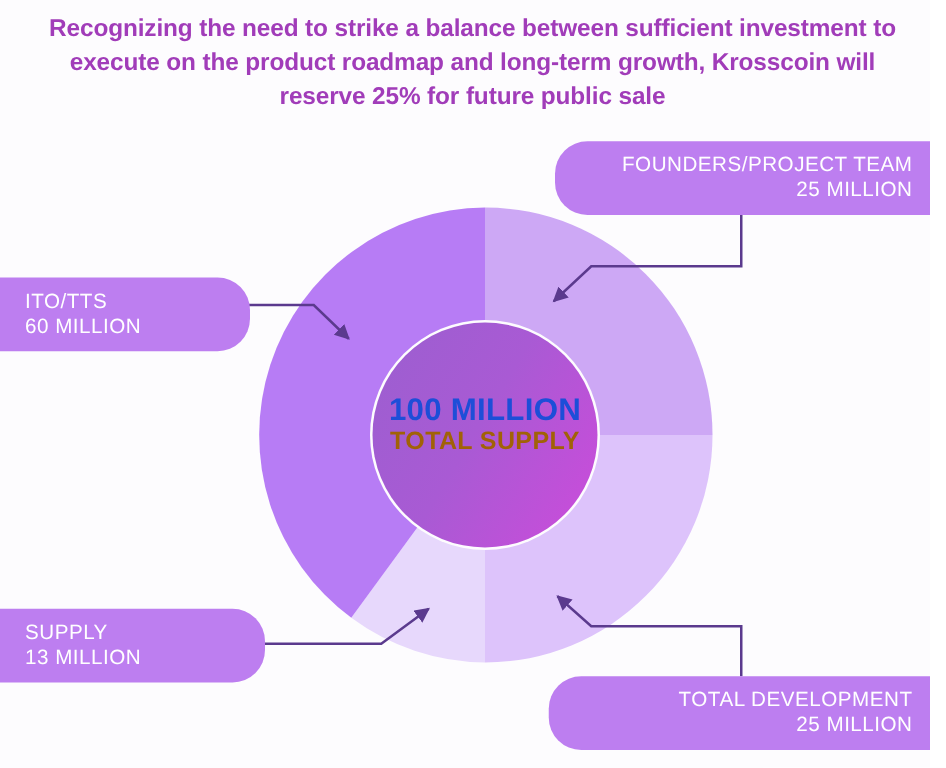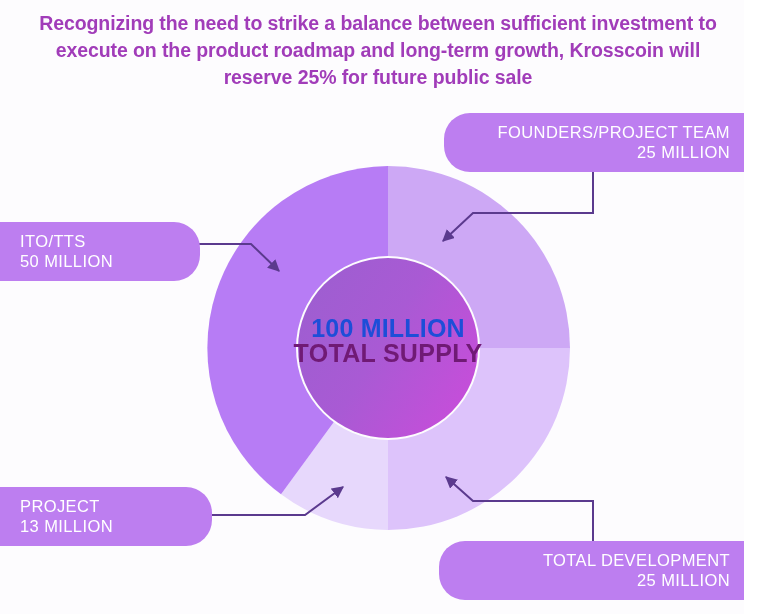--- a/index.html
+++ b/index.html
@@ -55,23 +55,23 @@
     pointer-events: none;
   }
   #center-main {
     color: #1d4ed8;
     font-weight: bold;
     font-size: 25px;
     line-height: 28px;
     letter-spacing: 0.2px;
   }
   #center-sub {
-    color: #701a75;
+    color: #a16207;
     font-weight: bold;
-    font-size: 25px;
+    font-size: 20px;
     line-height: 22px;
     letter-spacing: 0.3px;
   }
 
   
   .pill {
     position: absolute;
     background: #bd7ef0;
     color: #ffffff;
     font-weight: normal;
@@ -161,25 +161,25 @@
     <div id="center-sub">TOTAL SUPPLY</div>
   </div>
 
   <div class="pill right-anchored" id="pill-founders">
     <span class="l1">FOUNDERS/PROJECT TEAM</span>
     <span class="l2">25 MILLION</span>
   </div>
 
   <div class="pill left-anchored" id="pill-ito">
     <span class="l1">ITO/TTS</span>
-    <span class="l2">50 MILLION</span>
+    <span class="l2">60 MILLION</span>
   </div>
 
   <div class="pill left-anchored" id="pill-rewards">
-    <span class="l1">PROJECT</span>
+    <span class="l1">SUPPLY</span>
     <span class="l2">13 MILLION</span>
   </div>
 
   <div class="pill right-anchored" id="pill-future">
     <span class="l1">TOTAL DEVELOPMENT</span>
     <span class="l2">25 MILLION</span>
   </div>
 
 </div>
 

